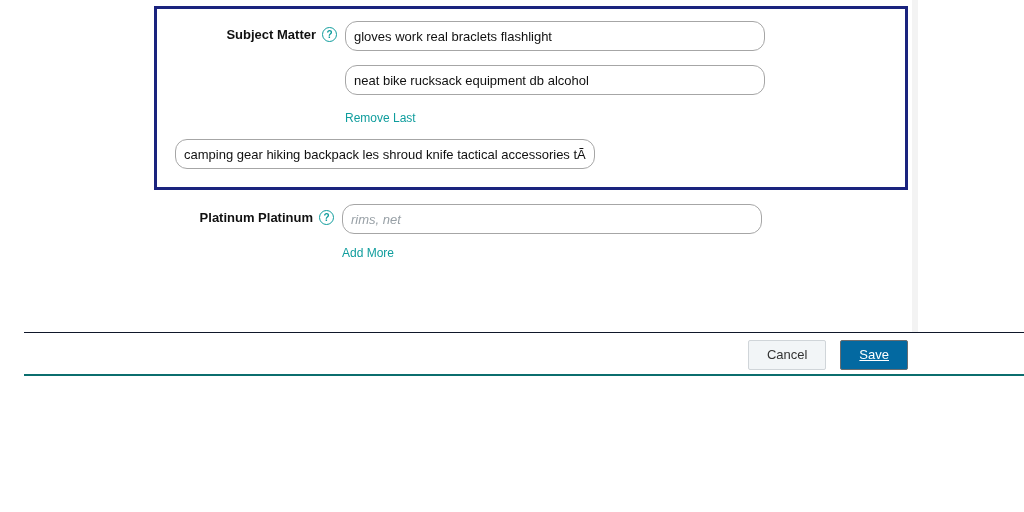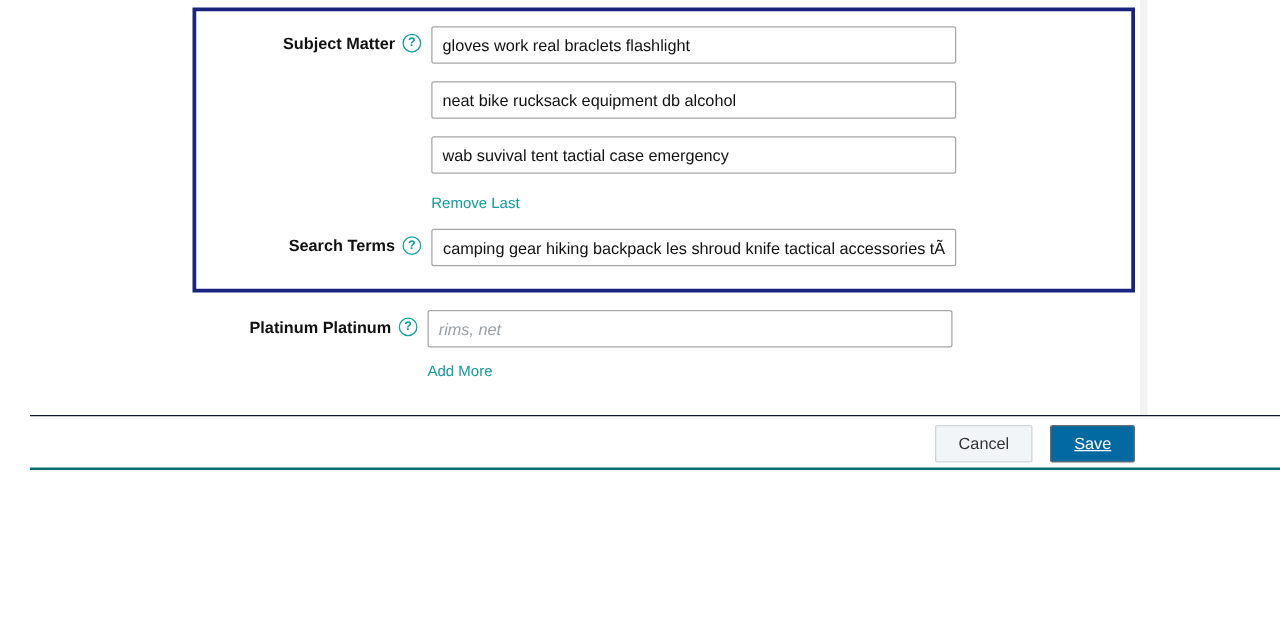--- a/index.html
+++ b/index.html
@@ -7,21 +7,21 @@
   .page { position: relative; width: 1024px; height: 376px; background: #fff; margin-left: 24px; }
   .content { position: absolute; left: 0; top: 0; right: 0; padding-right: 140px; }
   .highlight-box { border: 3px solid #1a237e; margin-left: 130px; padding: 12px 18px 18px 18px; margin-top: 6px; }
   .row { display: flex; align-items: flex-start; margin-bottom: 14px; }
   .row.tight { margin-bottom: 10px; }
   .label-col { width: 170px; min-width: 170px; text-align: right; padding-right: 8px; padding-top: 6px; font-weight: 700; color: #111; font-size: 13px; }
   .label-wrap { display: inline-flex; align-items: center; gap: 6px; justify-content: flex-end; }
   .help-icon { display: inline-flex; align-items: center; justify-content: center; width: 15px; height: 15px; border: 1px solid #0f9d9d; border-radius: 50%; color: #0f9d9d; font-size: 10px; font-weight: 700; cursor: pointer; }
   .help-icon::before { content: "?"; }
   .field-col { flex: 1; }
-  .text-input { width: 420px; height: 30px; border: 1px solid #a6a6a6; border-radius: 2px; padding: 4px 8px; font-size: 13px; color: #111; outline: none; background: #fff; }
+  .text-input { width: 420px; height: 30px; border: 1px solid #a6a6a6; border-radius: 12px; padding: 4px 8px; font-size: 13px; color: #111; outline: none; background: #fff; }
   .text-input::placeholder { color: #98a0a6; font-style: italic; }
   .stack { display: flex; flex-direction: column; gap: 14px; }
   .link-action { color: #0f9d9d; font-size: 12px; cursor: pointer; display: inline-block; margin-top: 2px; }
   .outside-box { margin-left: 130px; padding: 14px 18px 0 18px; }
   .footer { position: absolute; left: 0; right: 0; bottom: 0; height: 44px; border-top: 1px solid #0f172a; background: #fff; display: flex; align-items: center; justify-content: flex-end; padding-right: 140px; gap: 14px; }
   .footer::before { content: ""; position: absolute; left: 0; right: 0; bottom: 0; height: 2px; background: #0b6e6e; }
   .btn { height: 30px; padding: 0 18px; font-size: 13px; border-radius: 2px; cursor: pointer; border: 1px solid transparent; }
   .btn-cancel { background: #f2f5f7; border-color: #d0d5d9; color: #333; }
   .btn-save { background: #0369a1; border-color: #6a6d70; color: #fff; text-decoration: underline; }
   .right-gutter { position: absolute; right: 130px; top: 0; bottom: 44px; width: 6px; background: #f3f3f3; }
@@ -39,33 +39,26 @@
         <div class="label-col">
           <span class="label-wrap">
             <span>Subject Matter</span>
             <span class="help-icon"></span>
           </span>
         </div>
         <div class="field-col">
           <div class="stack">
             <input class="text-input" value="gloves work real braclets flashlight" style="">
             <input class="text-input" value="neat bike rucksack equipment db alcohol" style="">
-            <input class="text-input" value="wab suvival tent tactial case emergency" style="">
             <span class="link-action">Remove Last</span>
           </div>
         </div>
       </div>
 
       <div class="row" style="margin-bottom:0">
-        <div class="label-col">
-          <span class="label-wrap">
-            <span>Search Terms</span>
-            <span class="help-icon"></span>
-          </span>
-        </div>
         <div class="field-col">
           <input class="text-input" value="camping gear hiking backpack les shroud knife tactical accessories tÃ¡ctical s" style="">
         </div>
       </div>
 
     </div>
 
     <div class="outside-box">
       <div class="row tight">
         <div class="label-col">

